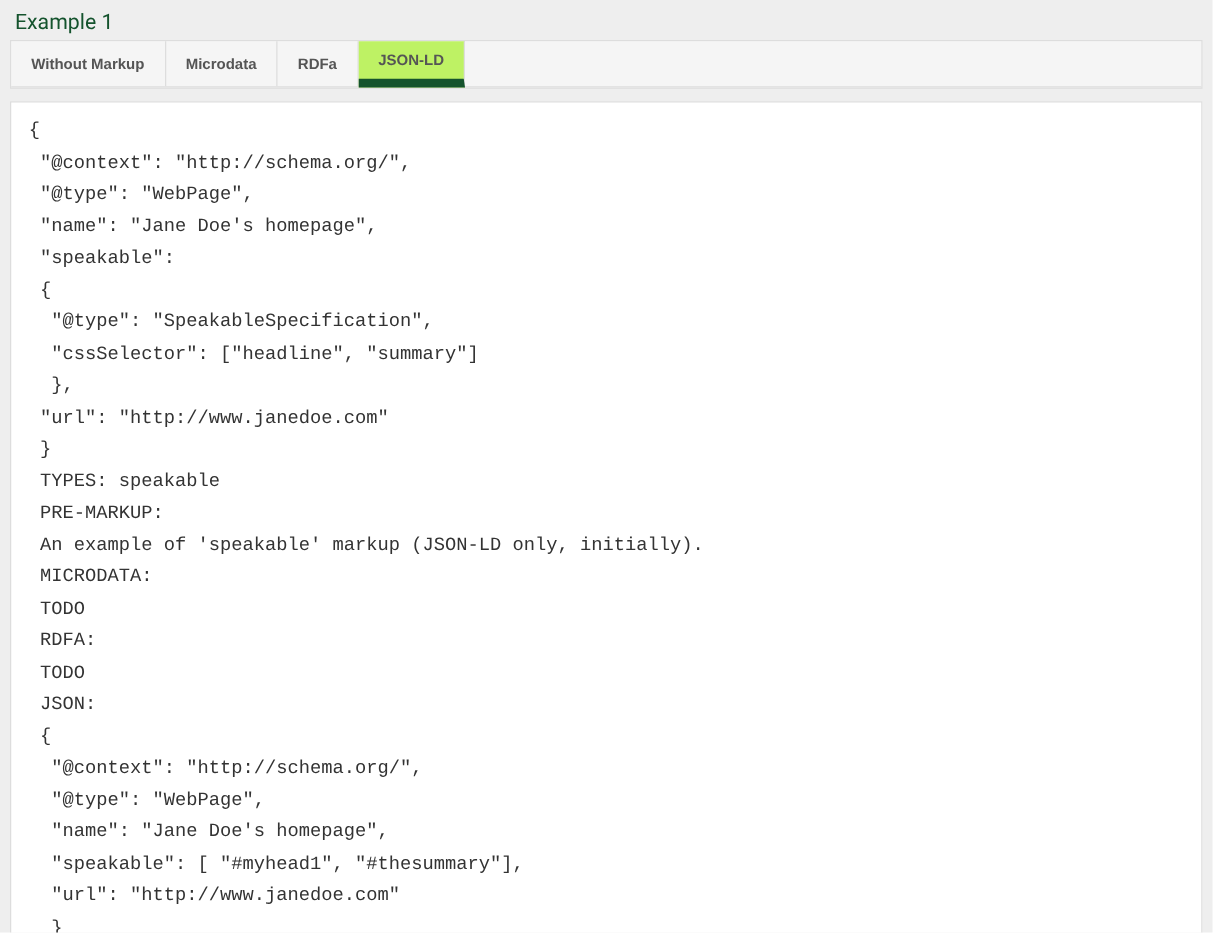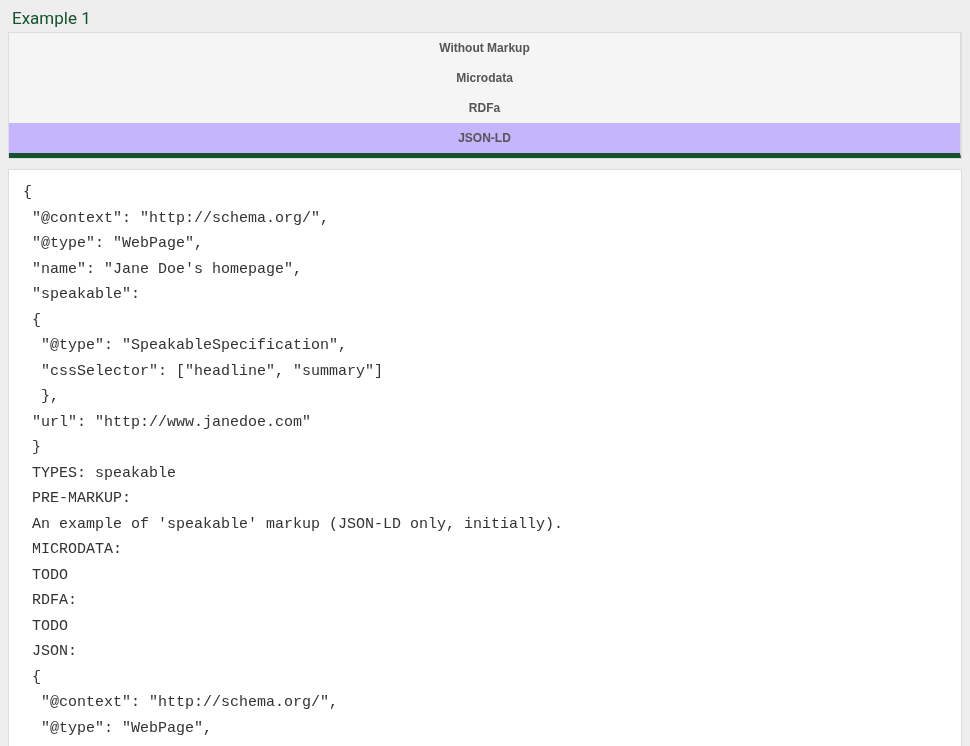--- a/index.html
+++ b/index.html
@@ -22,35 +22,34 @@
       padding-left: 4px;
     }
     .tabs-container {
       border: 1px solid #ddd;
       background: #f5f5f5;
     }
     .tabs-header {
       display: flex;
       background: #f5f5f5;
       border-bottom: 1px solid #ddd;
-      flex-direction: column;
     }
     .tab {
       padding: 8px 16px;
       font-size: 12px;
       font-weight: 700;
       color: #555;
       cursor: pointer;
       background: transparent;
       border: none;
       border-right: 1px solid #ddd;
     }
     .tab.active {
-      background: #c4b5fd;
-      border-bottom: 5px solid #14532d;
+      background: #bef264;
+      border-bottom: 7px solid #14532d;
       margin-bottom: -1px;
       position: relative;
     }
     .code-panel {
       margin: 10px 0 0 0;
     }
     .code-box {
       background: #fff;
       border: 1px solid #ddd;
       padding: 10px 14px;

